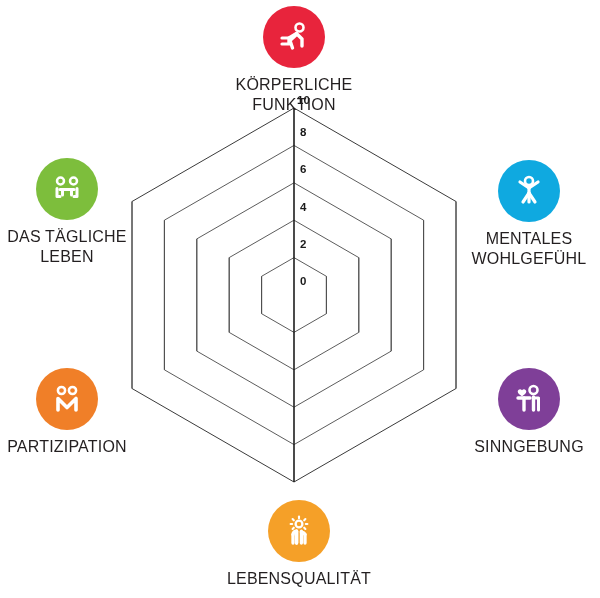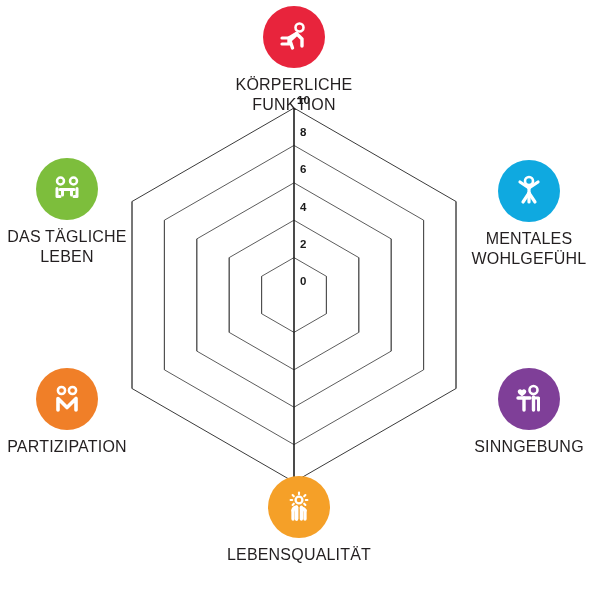--- a/index.html
+++ b/index.html
@@ -85,21 +85,21 @@
     letter-spacing: 0.2px;
     line-height: 1.22;
     color: #231f20;
     white-space: pre-line;
   }
 
   
   #node-koerperliche-funktion { left: 294px; top: 6px; }
   #node-mentales-wohlgefuehl  { left: 529px; top: 160px; }
   #node-sinngebung            { left: 529px; top: 368px; }
-  #node-lebensqualitaet       { left: 299px; top: 476px; }
+  #node-lebensqualitaet       { left: 299px; top: 500px; }
   #node-partizipation         { left: 67px;  top: 368px; }
   #node-das-taegliche-leben   { left: 67px;  top: 158px; }
 </style>
 </head>
 <body>
 
 <div id="chart-root">
 
   <svg class="radar-svg" viewBox="0 0 600 598">
     <g>

